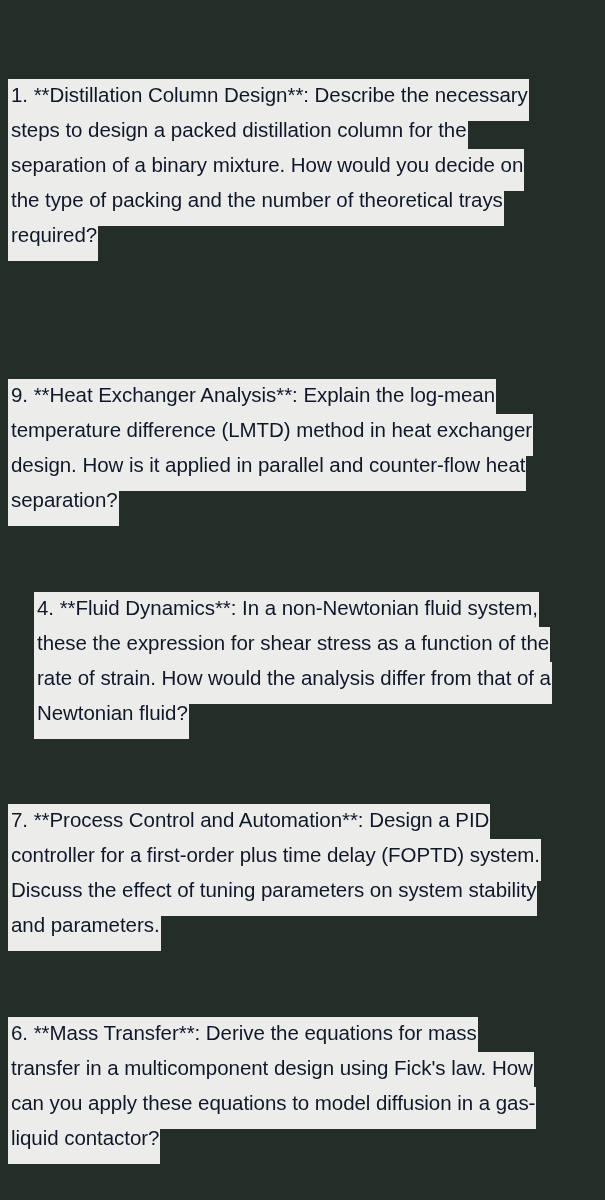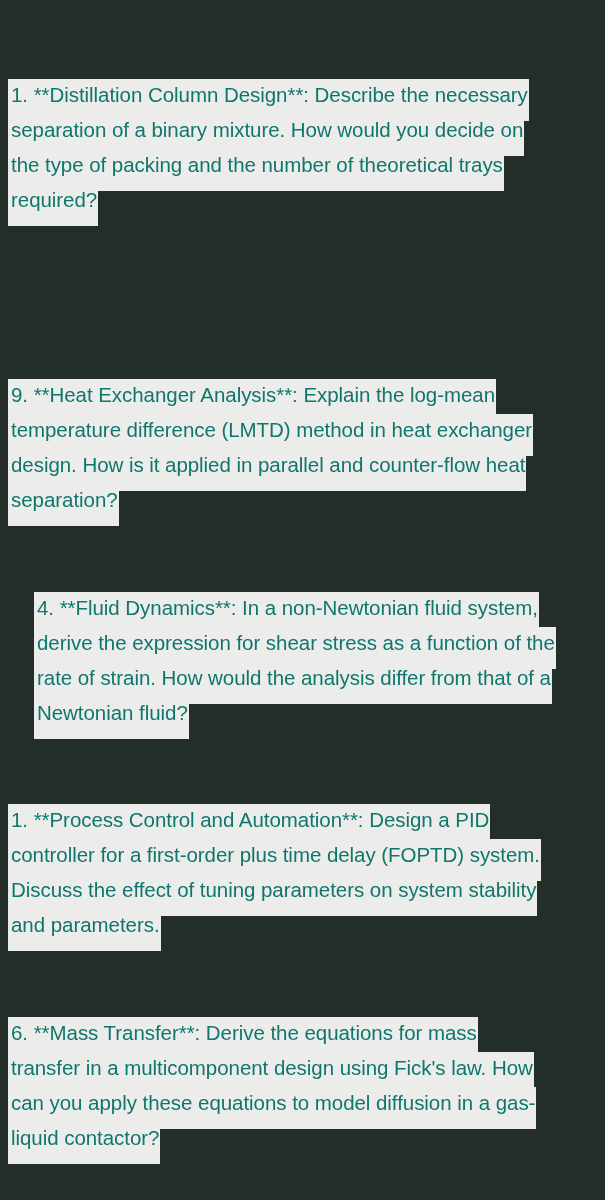--- a/index.html
+++ b/index.html
@@ -37,21 +37,21 @@
   .text-line {
     display: block;
     height: 32px;
     margin-bottom: 3px;
     white-space: nowrap;
   }
 
   .text-line > .hl {
     display: inline-block;
     background: #ecedeb;
-    color: #0f766e;
+    color: #0f172a;
     font-size: 20.5px;
     line-height: 32px;
     height: 42px;
     padding: 0 1px 0 3px;
     letter-spacing: -0.05px;
     box-sizing: border-box;
     vertical-align: top;
   }
 
   
@@ -61,38 +61,39 @@
   .block-5 { top: 804px; }
   .block-6 { top: 1017px; }
 </style>
 </head>
 <body>
 
 <div id="page">
   <div class="doc-body" id="doc-body">
       <div class="question-block block-1">
         <div class="text-line"><span class="hl">1. **Distillation Column Design**: Describe the necessary</span></div>
+        <div class="text-line"><span class="hl">steps to design a packed distillation column for the</span></div>
         <div class="text-line"><span class="hl">separation of a binary mixture. How would you decide on</span></div>
         <div class="text-line"><span class="hl">the type of packing and the number of theoretical trays</span></div>
         <div class="text-line"><span class="hl">required?</span></div>
       </div>
       <div class="question-block block-3">
         <div class="text-line"><span class="hl">9. **Heat Exchanger Analysis**: Explain the log-mean</span></div>
         <div class="text-line"><span class="hl">temperature difference (LMTD) method in heat exchanger</span></div>
         <div class="text-line"><span class="hl">design. How is it applied in parallel and counter-flow heat</span></div>
         <div class="text-line"><span class="hl">separation?</span></div>
       </div>
       <div class="question-block block-4">
         <div class="text-line"><span class="hl">4. **Fluid Dynamics**: In a non-Newtonian fluid system,</span></div>
-        <div class="text-line"><span class="hl">derive the expression for shear stress as a function of the</span></div>
+        <div class="text-line"><span class="hl">these the expression for shear stress as a function of the</span></div>
         <div class="text-line"><span class="hl">rate of strain. How would the analysis differ from that of a</span></div>
         <div class="text-line"><span class="hl">Newtonian fluid?</span></div>
       </div>
       <div class="question-block block-5">
-        <div class="text-line"><span class="hl">1. **Process Control and Automation**: Design a PID</span></div>
+        <div class="text-line"><span class="hl">7. **Process Control and Automation**: Design a PID</span></div>
         <div class="text-line"><span class="hl">controller for a first-order plus time delay (FOPTD) system.</span></div>
         <div class="text-line"><span class="hl">Discuss the effect of tuning parameters on system stability</span></div>
         <div class="text-line"><span class="hl">and parameters.</span></div>
       </div>
       <div class="question-block block-6">
         <div class="text-line"><span class="hl">6. **Mass Transfer**: Derive the equations for mass</span></div>
         <div class="text-line"><span class="hl">transfer in a multicomponent design using Fick's law. How</span></div>
         <div class="text-line"><span class="hl">can you apply these equations to model diffusion in a gas-</span></div>
         <div class="text-line"><span class="hl">liquid contactor?</span></div>
       </div>

